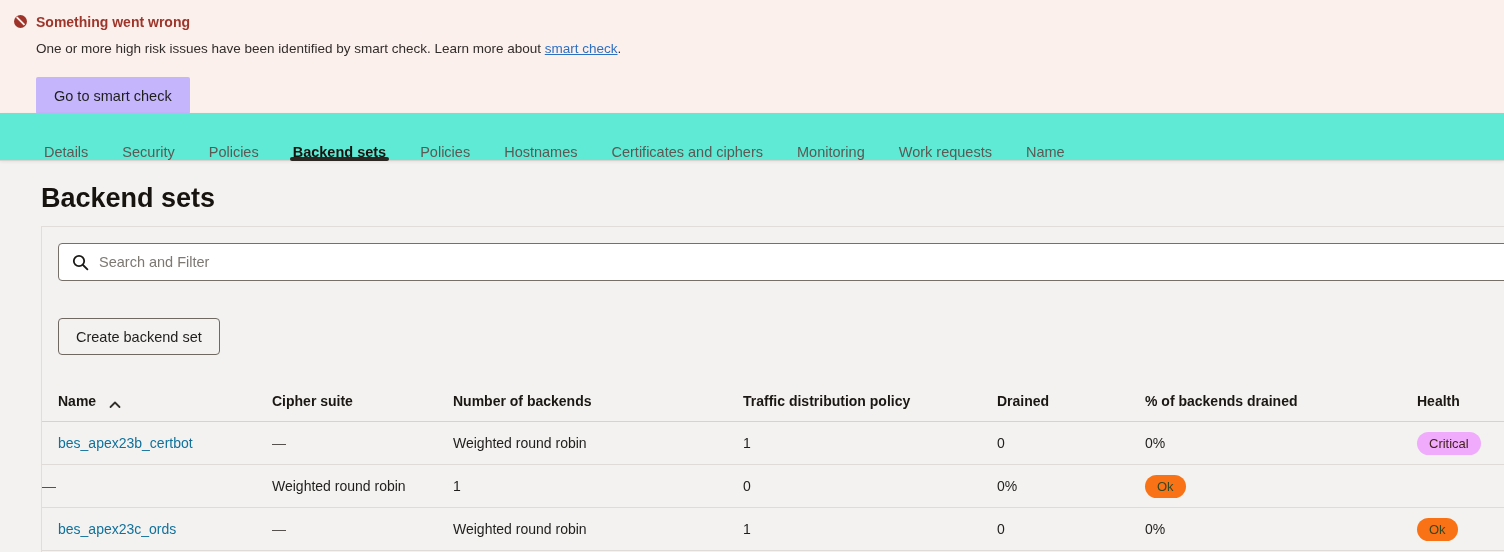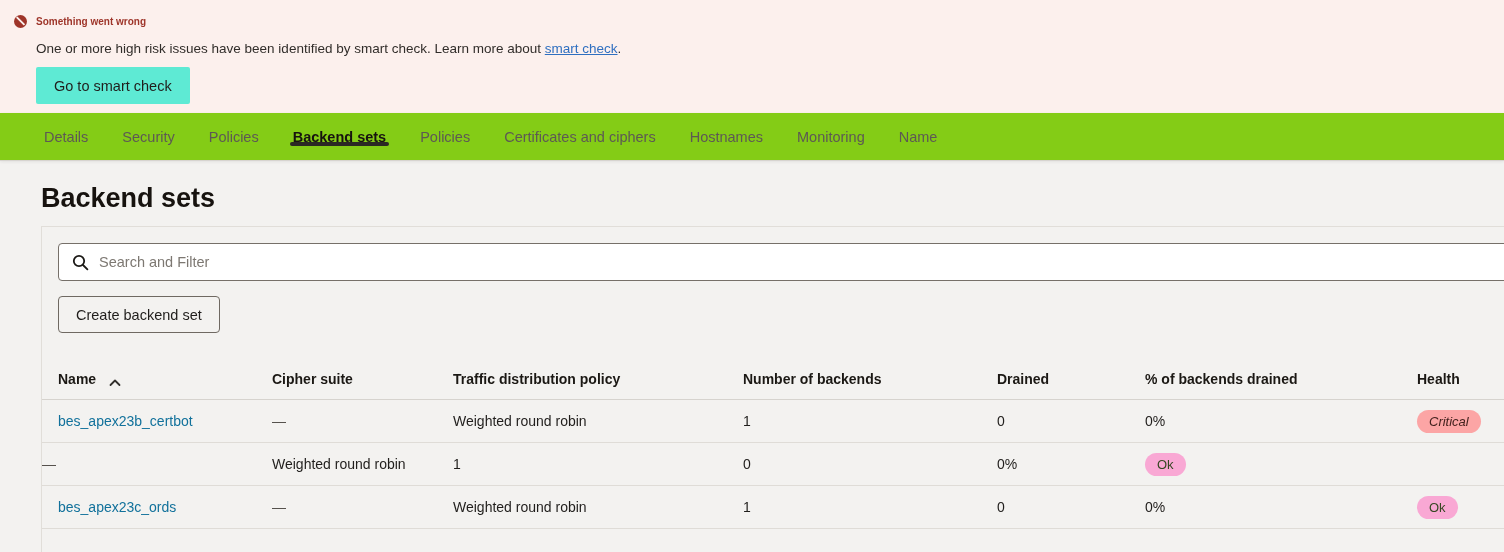--- a/index.html
+++ b/index.html
@@ -31,54 +31,54 @@
   }
   .banner-icon::after {
     content: "";
     position: absolute;
     left: 1px; top: 5.4px;
     width: 11px; height: 2.2px;
     background: #fcf0ed;
     transform: rotate(45deg);
   }
   .banner-title {
-    font-size: 10px;
+    font-size: 14px;
     font-weight: bold;
     color: #9e352a;
     line-height: 16px;
   }
   .banner-message {
-    margin: 11px 0 2px;
+    margin: 11px 0 12px;
     font-size: 13.5px;
     color: #312d2a;
     line-height: 15px;
   }
   .banner-link { color: #2f6fc0; text-decoration: underline; cursor: pointer; }
   .banner-button {
     margin-top: 9px;
     height: 37px;
     padding: 0 18px;
-    background: #5eead4;
+    background: #c4b5fd;
     border: none;
     border-radius: 2px;
     font-family: inherit;
     font-size: 14.5px;
     color: #201e1c;
     cursor: pointer;
   }
 
   
   .tabbar {
     position: relative;
     height: 48px;
-    background: #84cc16;
+    background: #5eead4;
     border-bottom: 1px solid #d7d4d0;
     box-shadow: 0 1px 3px rgba(0,0,0,0.07);
     display: flex;
-    align-items: center;
+    align-items: flex-end;
     padding-left: 44px;
     gap: 34px;
   }
   .tab {
     position: relative;
     display: flex;
     align-items: center;
     font-size: 14.5px;
     color: #5d5954;
     text-decoration: none;
@@ -132,21 +132,21 @@
     background: transparent;
     font-family: inherit;
     font-size: 14.5px;
     color: #201e1c;
     padding-left: 10px;
   }
   .search-input::placeholder { color: #7d7872; opacity: 1; }
 
   .create-btn {
     margin-left: 16px;
-    margin-top: 15px;
+    margin-top: 37px;
     height: 37px;
     padding: 0 17px;
     background: transparent;
     border: 1px solid #6f6962;
     border-radius: 4px;
     font-family: inherit;
     font-size: 14.5px;
     color: #201e1c;
     cursor: pointer;
   }
@@ -174,44 +174,45 @@
   .row-link { color: #11719b; text-decoration: none; cursor: pointer; }
   .dash { color: #55514c; }
 
   .badge {
     display: inline-block;
     padding: 4px 12px;
     border-radius: 13px;
     font-size: 13px;
     line-height: 15px;
   }
-  .badge.critical { background: #fca5a5; color: #44221e; font-style: italic; }
-  .badge.ok { background: #f9a8d4; color: #364722; }
+  .badge.critical { background: #f0abfc; color: #44221e; }
+  .badge.ok { background: #f97316; color: #364722; }
 </style>
 </head>
 <body>
 
 <div class="screen">
 
   <div class="banner">
     <span class="banner-icon"></span>
     <div class="banner-title">Something went wrong</div>
     <p class="banner-message"><span>One or more high risk issues have been identified by smart check. Learn more about </span><a class="banner-link">smart check</a><span>.</span></p>
     <button class="banner-button">Go to smart check</button>
   </div>
 
   <nav class="tabbar">
     <a class="tab">Details</a>
     <a class="tab">Security</a>
     <a class="tab">Policies</a>
     <a class="tab active">Backend sets</a>
     <a class="tab">Policies</a>
+    <a class="tab">Hostnames</a>
     <a class="tab">Certificates and ciphers</a>
-    <a class="tab">Hostnames</a>
     <a class="tab">Monitoring</a>
+    <a class="tab">Work requests</a>
     <a class="tab">Name</a>
   </nav>
 
   <main class="main">
     <h1 class="page-title">Backend sets</h1>
 
     <section class="panel">
 
       <div class="searchbox">
         <svg width="17" height="17" viewBox="0 0 17 17">
@@ -228,22 +229,22 @@
         <div class="thead">
           <div class="cell-name">
             <span>Name</span>
             <span class="sort-icon">
               <svg width="12" height="9" viewBox="0 0 12 9">
                 <polyline points="1.5,7 6,2.5 10.5,7" fill="none" stroke="#33302c" stroke-width="1.8" stroke-linecap="round" stroke-linejoin="round"></polyline>
               </svg>
             </span>
           </div>
           <div>Cipher suite</div>
+          <div>Number of backends</div>
           <div>Traffic distribution policy</div>
-          <div>Number of backends</div>
           <div>Drained</div>
           <div>% of backends drained</div>
           <div>Health</div>
         </div>
 
         <div class="trow">
           <div class="cell-name">
               <a class="row-link">bes_apex23b_certbot</a>
             </div>
           <div class="dash">—</div>

